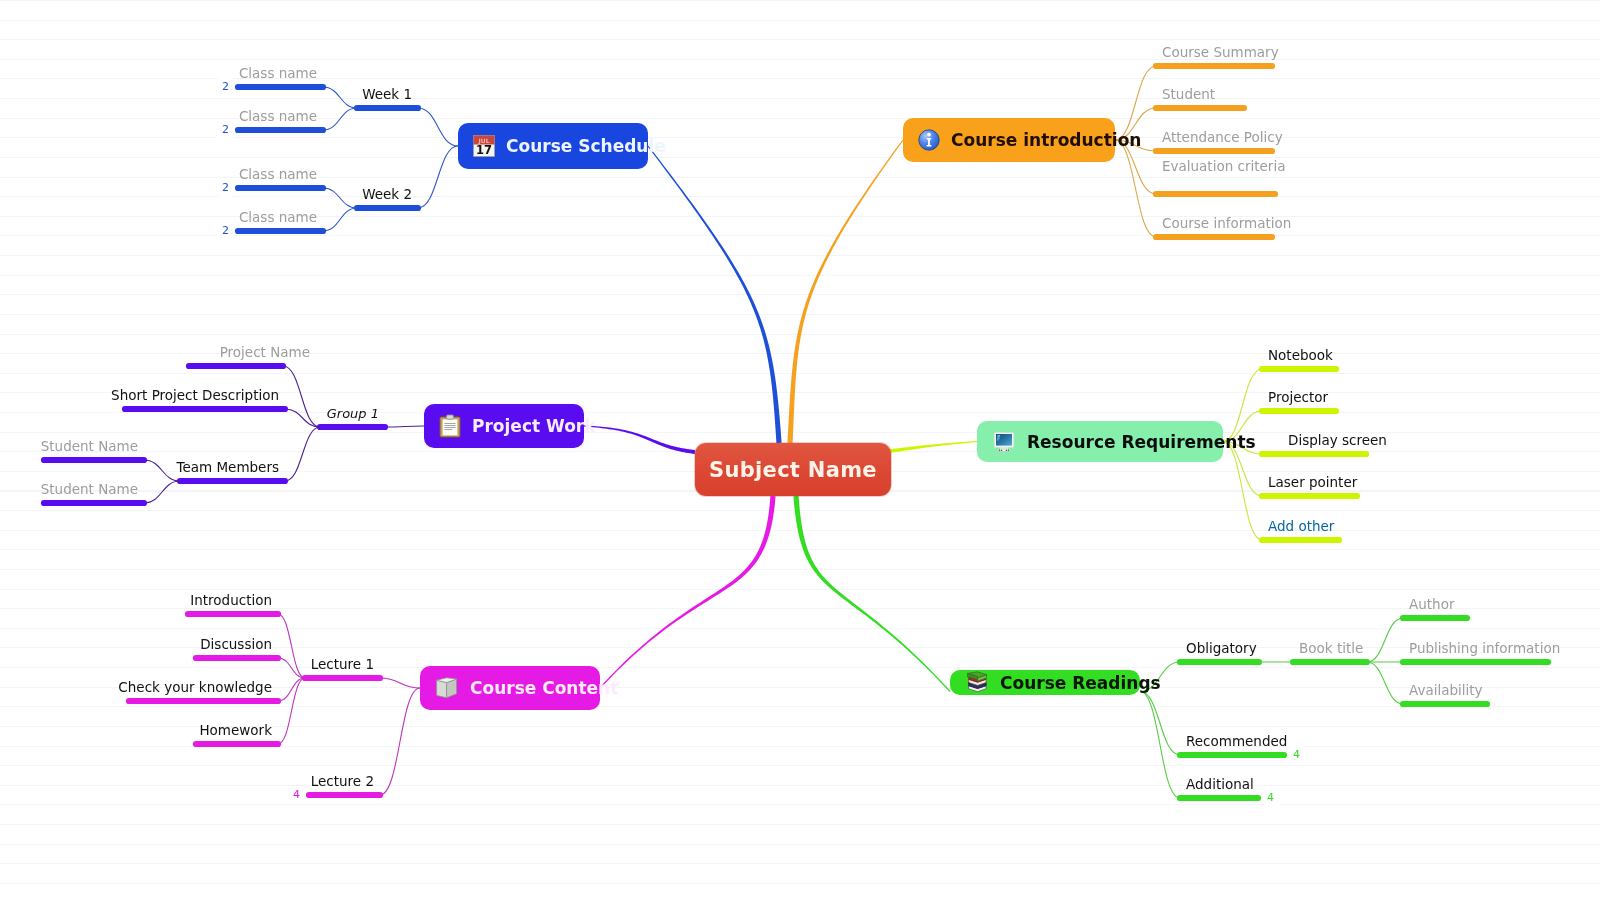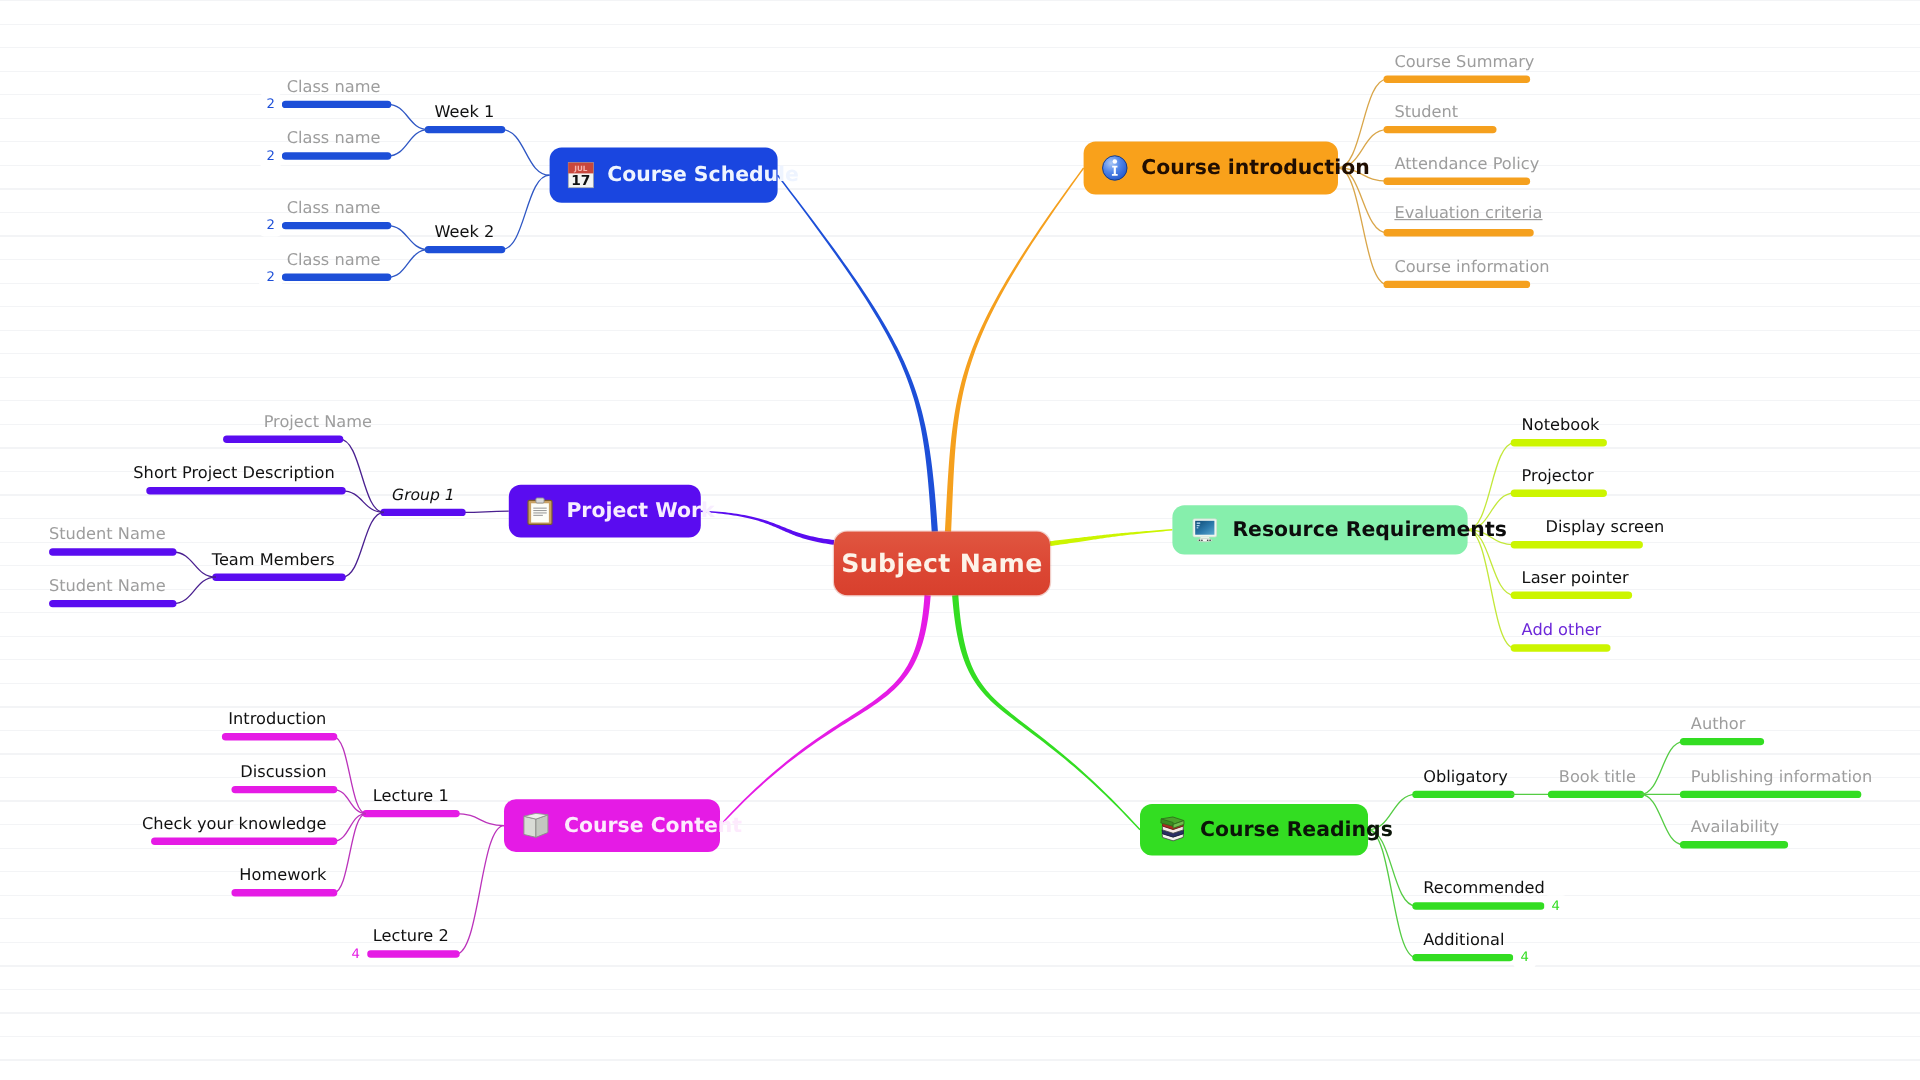--- a/index.html
+++ b/index.html
@@ -123,21 +123,21 @@
             <rect x="0.5" y="0.5" width="21" height="21" fill="#f4f4f2" stroke="#9aa0a6" stroke-width="0.7"></rect>
             <rect x="0.5" y="0.5" width="21" height="9" fill="#c8473c"></rect>
             <text x="11" y="7.6" font-family="DejaVu Sans,sans-serif" font-size="6" fill="#f7b3ad" text-anchor="middle" font-weight="bold">JUL</text>
             <text x="11" y="19.4" font-family="DejaVu Sans,sans-serif" font-size="11.5" fill="#111" text-anchor="middle" font-weight="bold">17</text>
           </svg></span>
         <span class="lbl" style="color: rgb(238, 244, 255);">Course Schedule</span>
       </div>
       <div class="leaf-label" style="left: 1162px; top: 58.5px; color: rgb(157, 157, 157); font-size: 13.5px;">Course Summary</div>
       <div class="leaf-label" style="left: 1162px; top: 100.5px; color: rgb(157, 157, 157); font-size: 13.5px;">Student</div>
       <div class="leaf-label" style="left: 1162px; top: 143.5px; color: rgb(157, 157, 157); font-size: 13.5px;">Attendance Policy</div>
-      <div class="leaf-label" style="left: 1162px; top: 185px; color: rgb(157, 157, 157); font-size: 13.5px; text-decoration: underline;">Evaluation criteria</div>
+      <div class="leaf-label" style="left: 1162px; top: 173px; color: rgb(157, 157, 157); font-size: 13.5px;">Evaluation criteria</div>
       <div class="leaf-label" style="left: 1162px; top: 229.5px; color: rgb(157, 157, 157); font-size: 13.5px;">Course information</div>
       <div class="node" id="course-introduction" style="left: 903px; top: 118px; width: 212px; height: 44px; background: rgb(249, 161, 27); text-align: center;">
         <span class="ico"><svg width="22" height="22" viewBox="0 0 22 22">
             <defs>
               <radialGradient id="ig" cx="0.35" cy="0.3" r="0.85">
                 <stop offset="0" stop-color="#a9c7f5"></stop>
                 <stop offset="0.45" stop-color="#4f84e8"></stop>
                 <stop offset="1" stop-color="#1b4fc4"></stop>
               </radialGradient>
             </defs>
@@ -164,21 +164,21 @@
               <rect x="5.4" y="13" width="11.2" height="0.9"></rect>
               <rect x="5.4" y="15" width="8" height="0.9"></rect>
             </g>
           </svg></span>
         <span class="lbl" style="color: rgb(247, 237, 255);">Project Work</span>
       </div>
       <div class="leaf-label" style="left: 1268px; top: 361.5px; color: rgb(17, 17, 17); font-size: 13.5px;">Notebook</div>
       <div class="leaf-label" style="left: 1268px; top: 403.5px; color: rgb(17, 17, 17); font-size: 13.5px;">Projector</div>
       <div class="leaf-label" style="left: 1268px; top: 446.5px; color: rgb(17, 17, 17); font-size: 13.5px; margin-left: 20px;">Display screen</div>
       <div class="leaf-label" style="left: 1268px; top: 488.5px; color: rgb(17, 17, 17); font-size: 13.5px;">Laser pointer</div>
-      <div class="leaf-label" style="left: 1268px; top: 532.5px; color: #6d28d9; font-size: 13.5px;">Add other</div>
+      <div class="leaf-label" style="left: 1268px; top: 532.5px; color: #0369a1; font-size: 13.5px;">Add other</div>
       <div class="node" id="resource-requirements" style="left: 977px; top: 421px; width: 246px; height: 41px; background: #86efac;">
         <span class="ico"><svg width="24" height="22" viewBox="0 0 24 22">
             <defs>
               <linearGradient id="mg" x1="0" y1="0" x2="1" y2="1">
                 <stop offset="0" stop-color="#0f4a74"></stop>
                 <stop offset="0.55" stop-color="#2b79ab"></stop>
                 <stop offset="1" stop-color="#5aa7cf"></stop>
               </linearGradient>
             </defs>
             <rect x="2.2" y="1.4" width="19.6" height="15" rx="1.2" fill="#eef6ef" stroke="#cfe0d2" stroke-width="0.7"></rect>
@@ -216,29 +216,29 @@
       </div>
       <div class="leaf-label" style="left: 1186px; top: 654.5px; color: rgb(17, 17, 17); font-size: 13.5px;">Obligatory</div>
       <div class="leaf-label" style="left: 1299px; top: 654.5px; color: rgb(157, 157, 157); font-size: 13.5px;">Book title</div>
       <div class="leaf-label" style="left: 1409px; top: 610.5px; color: rgb(157, 157, 157); font-size: 13.5px;">Author</div>
       <div class="leaf-label" style="left: 1409px; top: 654.5px; color: rgb(157, 157, 157); font-size: 13.5px;">Publishing information</div>
       <div class="leaf-label" style="left: 1409px; top: 696.5px; color: rgb(157, 157, 157); font-size: 13.5px;">Availability</div>
       <div class="leaf-label" style="left: 1186px; top: 747.5px; color: rgb(17, 17, 17); font-size: 13.5px;">Recommended</div>
       <div class="badge" style="left: 1287px; top: 745.5px; border-color: rgb(51, 221, 34); color: rgb(51, 221, 34);">4</div>
       <div class="leaf-label" style="left: 1186px; top: 790.5px; color: rgb(17, 17, 17); font-size: 13.5px;">Additional</div>
       <div class="badge" style="left: 1261px; top: 788.5px; border-color: rgb(51, 221, 34); color: rgb(51, 221, 34);">4</div>
-      <div class="node" id="course-readings" style="left: 950px; top: 670px; width: 190px; height: 43px; background: rgb(51, 221, 34);">
+      <div class="node" id="course-readings" style="left: 950px; top: 670px; width: 190px; height: 25px; background: rgb(51, 221, 34);">
         <span class="ico"><svg width="24" height="23" viewBox="0 0 24 23">
             <path d="M3.4 14.6 12.6 17.4l8.6-2.8-0.2 3.2-8.4 2.9-8.8-2.8z" fill="#f4f2ee" stroke="#4b4b4b" stroke-width="0.7"></path>
             <path d="M3.4 11.4 12.6 14.2l8.6-2.8-0.1 3.4-8.5 2.8-8.8-2.8z" fill="#2b2f63" stroke="#171a3d" stroke-width="0.7"></path>
             <path d="M3.6 8.2 12.6 11l8.4-2.8 0.1 3.4-8.5 2.8-8.8-2.8z" fill="#f4e9e7" stroke="#4b4b4b" stroke-width="0.7"></path>
             <path d="M4 4.6 12.6 7.6l8.2-3 0.2 3.8-8.4 2.9L3.8 8.4z" fill="#ad2a22" stroke="#6f1a14" stroke-width="0.7"></path>
             <path d="M2.6 2.4 12.4 0.8l9.2 3-9 3.2z" fill="#4aa52c" stroke="#2e6b1b" stroke-width="0.7"></path>
             <path d="M2.6 2.4 12.6 5.4l0 3.2L2.4 5.8z" fill="#3b8c22" stroke="#2e6b1b" stroke-width="0.7"></path>
             <path d="M21.6 3.8 12.6 7l0 3.2 9-3.2z" fill="#6fbe4c" stroke="#2e6b1b" stroke-width="0.7"></path>
           </svg></span>
         <span class="lbl" style="color: rgb(11, 21, 8);">Course Readings</span>
       </div>
-      <div class="node" id="root-node" style="left: 695px; top: 443px; width: 180px; height: 53px;">
+      <div class="node" id="root-node" style="left: 695px; top: 443px; width: 196px; height: 53px;">
         <span class="lbl">Subject Name</span>
       </div>
     </div>
 </div>
 
 </body></html>

